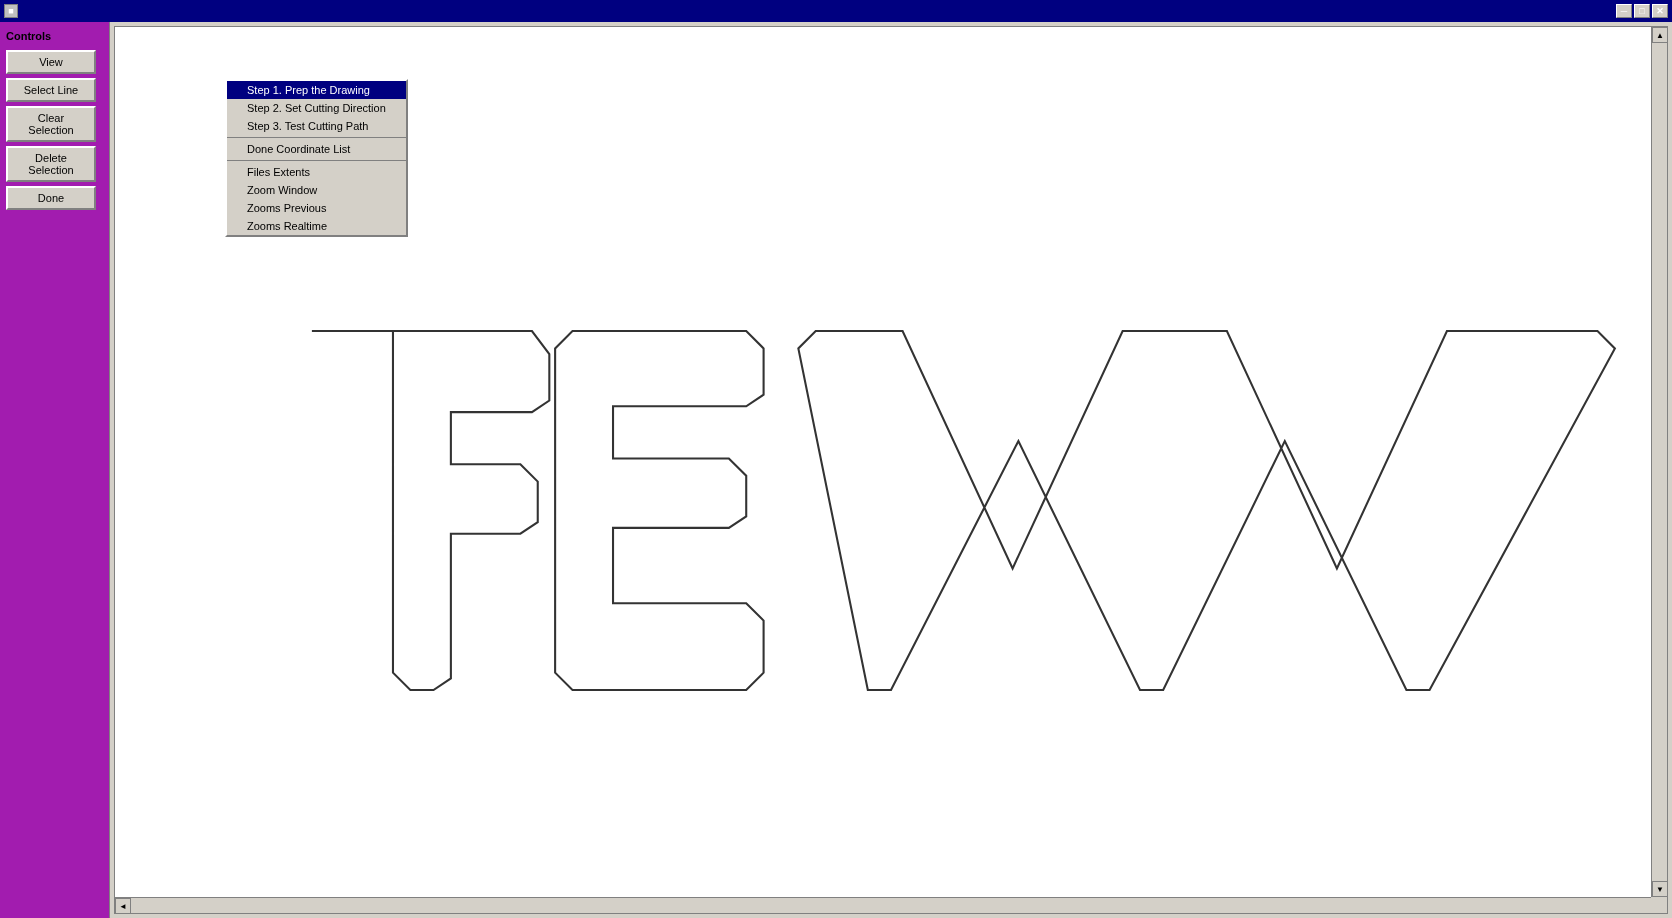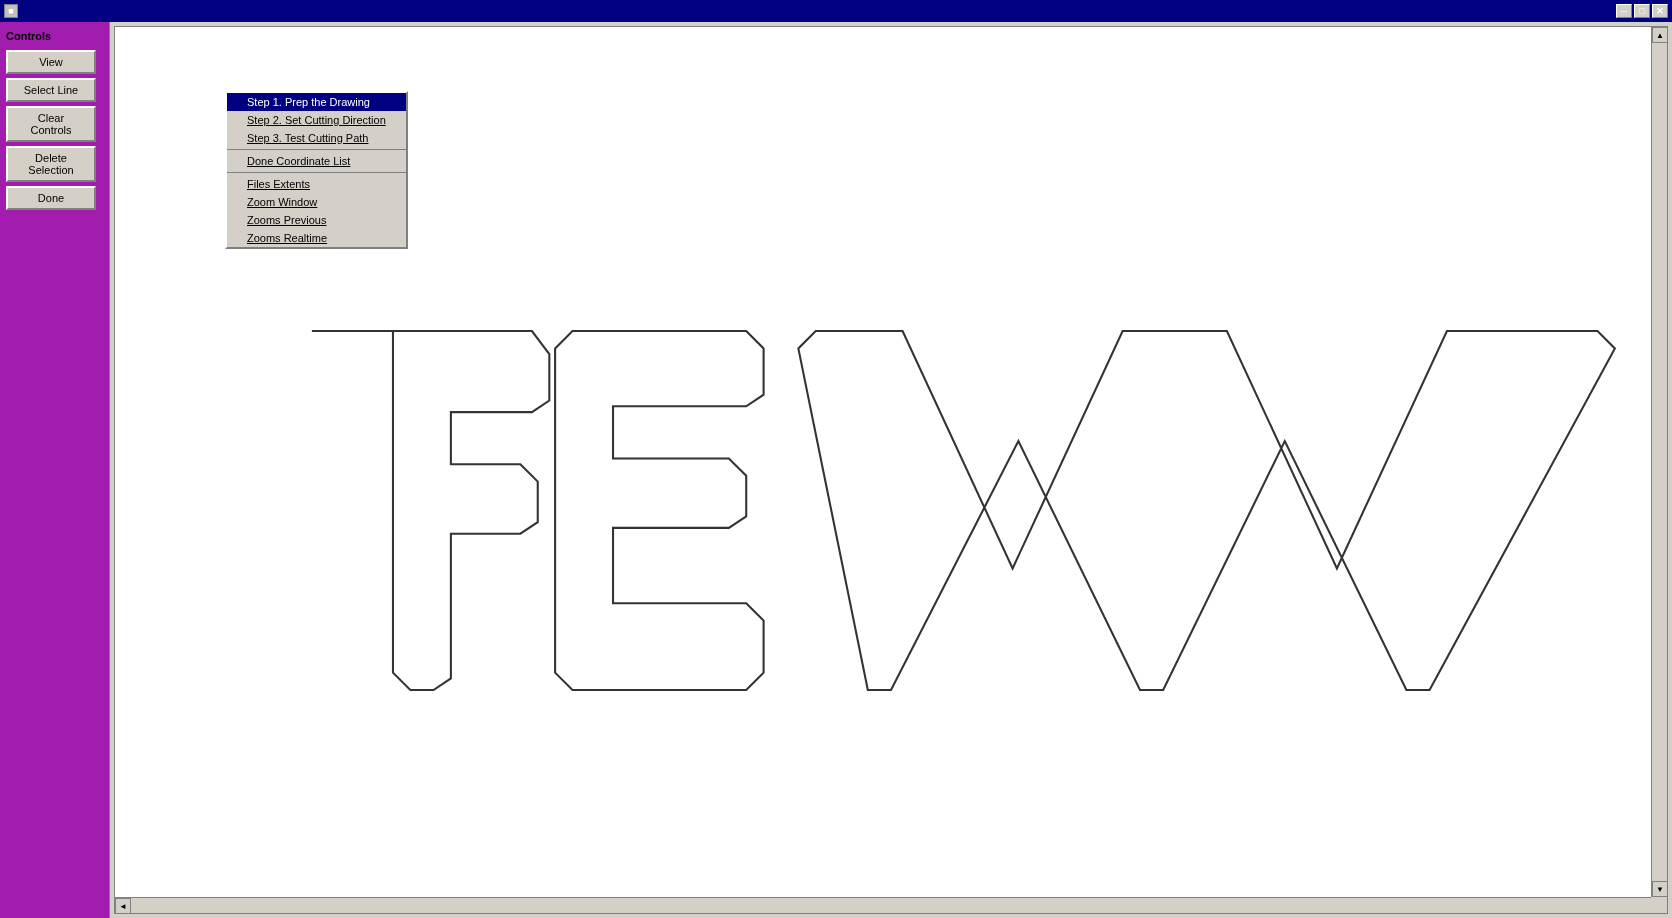--- a/index.html
+++ b/index.html
@@ -222,21 +222,21 @@
 </div>
 
 <div class="main-container">
   <div class="content-area">
 
     <div class="sidebar">
       <div class="sidebar-title">Controls</div>
       <button class="sidebar-btn">View</button>
       <button class="sidebar-btn">Select Line</button>
       <button class="sidebar-btn" style="white-space:pre-line;">Clear
-Controls</button>
+Selection</button>
       <button class="sidebar-btn" style="white-space:pre-line;">Delete
 Selection</button>
       <button class="sidebar-btn">Done</button>
     </div>
 
     <div class="main-panel">
 
       <div class="drawing-area">
 
         <svg class="fw-drawing" viewBox="0 0 1340 760" xmlns="http://www.w3.org/2000/svg">
@@ -354,21 +354,21 @@
           <div style="flex:1;background:#d4d0c8;"></div>
           <div class="scroll-btn" style="position:absolute;bottom:0;">▼</div>
         </div>
 
         <div class="scrollbar-h">
           <div class="scroll-btn">◄</div>
         </div>
 
         <div class="scroll-corner"></div>
 
-        <div class="dropdown-menu" style="top:64px;left:110px;text-decoration:underline;">
+        <div class="dropdown-menu" style="top:52px;left:110px;">
           <div class="dropdown-item active">Step 1. Prep the Drawing</div>
           <div class="dropdown-item">Step 2. Set Cutting Direction</div>
           <div class="dropdown-item">Step 3. Test Cutting Path</div>
           <div class="dropdown-separator"></div>
           <div class="dropdown-item">Done Coordinate List</div>
           <div class="dropdown-separator"></div>
           <div class="dropdown-item">Files Extents</div>
           <div class="dropdown-item">Zoom Window</div>
           <div class="dropdown-item">Zooms Previous</div>
           <div class="dropdown-item">Zooms Realtime</div>

